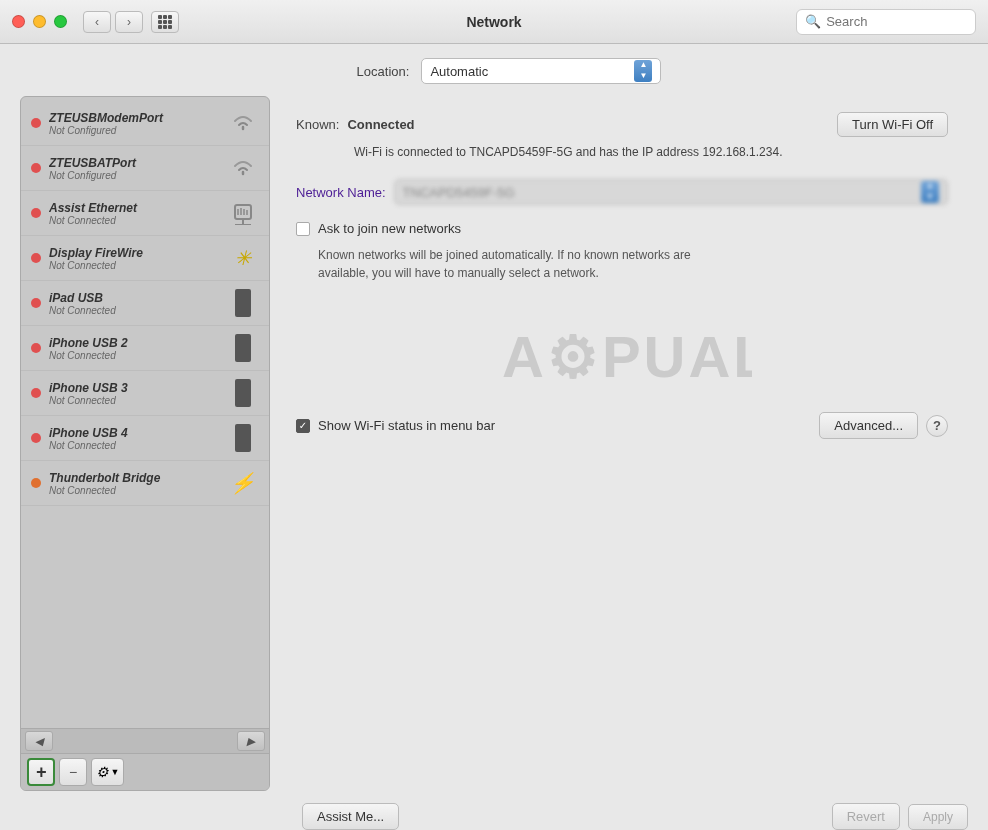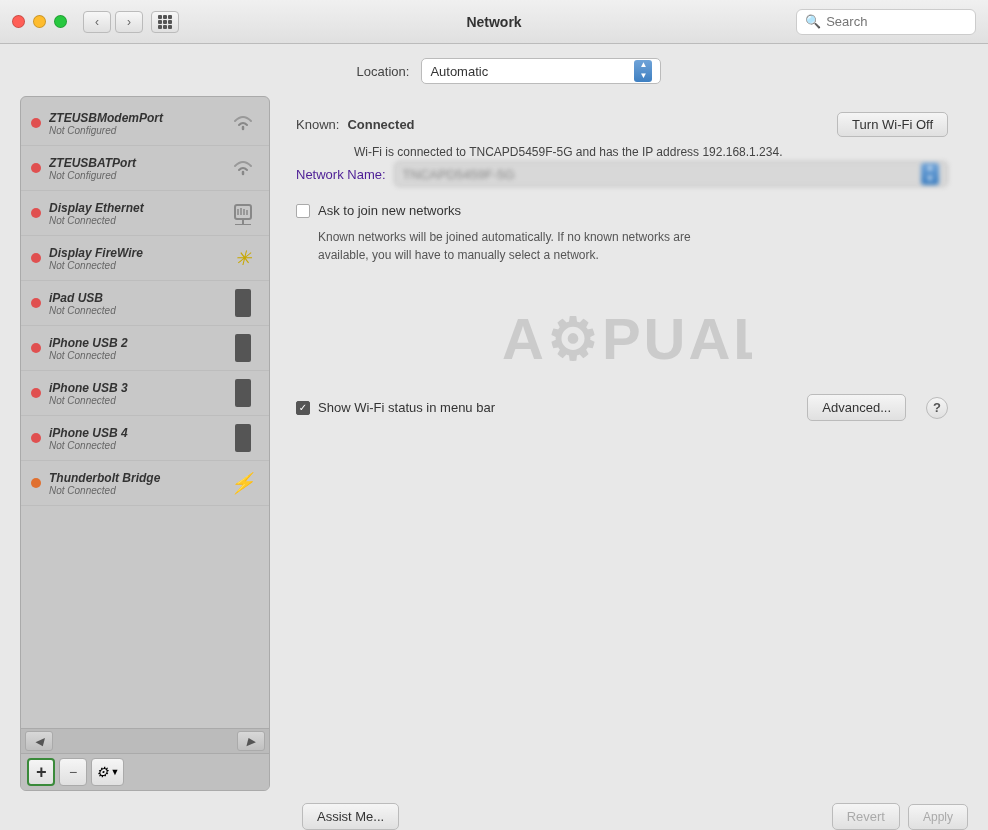--- a/index.html
+++ b/index.html
@@ -313,20 +313,21 @@
       border-radius: 5px;
       padding: 4px 14px;
       font-size: 13px;
       color: #333;
       cursor: pointer;
     }
 
     .status-description {
       font-size: 12px;
       color: #444;
+      margin-bottom: 18px;
       margin-left: 58px;
       line-height: 1.5;
     }
 
     
     .network-name-row {
       display: flex;
       align-items: center;
       margin-bottom: 16px;
       gap: 8px;
@@ -565,21 +566,21 @@
               <path d="M12 16 Q12 14 12 14" stroke="#888" stroke-width="2.5" stroke-linecap="round"></path>
               <path d="M8 12 Q10 10 12 10 Q14 10 16 12" stroke="#888" stroke-width="2" fill="none" stroke-linecap="round"></path>
               <path d="M4 8 Q8 4 12 4 Q16 4 20 8" stroke="#999" stroke-width="2" fill="none" stroke-linecap="round"></path>
             </svg>
           </div>
         </div>
 
         <div class="sidebar-item">
           <div class="status-dot dot-red"></div>
           <div class="item-info">
-            <div class="item-name">Display Ethernet</div>
+            <div class="item-name">Assist Ethernet</div>
             <div class="item-status">Not Connected</div>
           </div>
           <div class="item-icon">
             <svg width="28" height="24" viewBox="0 0 28 24" fill="none">
               <rect x="6" y="4" width="16" height="14" rx="2" stroke="#888" stroke-width="2" fill="none"></rect>
               <line x1="14" y1="18" x2="14" y2="24" stroke="#888" stroke-width="2"></line>
               <line x1="6" y1="24" x2="22" y2="24" stroke="#888" stroke-width="2"></line>
               <line x1="9" y1="8" x2="9" y2="14" stroke="#888" stroke-width="1.5"></line>
               <line x1="12" y1="7" x2="12" y2="14" stroke="#888" stroke-width="1.5"></line>
               <line x1="15" y1="8" x2="15" y2="14" stroke="#888" stroke-width="1.5"></line>
@@ -707,21 +708,21 @@
 
       <div class="watermark">
         <svg width="260" height="80" viewBox="0 0 260 80">
           <text x="10" y="65" font-size="58" font-weight="900" fill="rgba(150,150,150,0.35)" font-family="Arial Black, Arial" letter-spacing="3">A⚙PUALS</text>
         </svg>
       </div>
 
       <div class="show-wifi-row">
         <div class="checkbox-checked">✓</div>
         <span class="checkbox-label">Show Wi-Fi status in menu bar</span>
-        <div style="margin-left:auto; display:flex; gap:20px; align-items:center;">
+        <div style="margin-left:auto; display:flex; gap:8px; align-items:center;">
           <button class="advanced-btn">Advanced...</button>
           <button class="help-btn">?</button>
         </div>
       </div>
 
     </div>
   </div>
 
   <div class="bottom-bar">
     <div style="width:250px;"></div>

